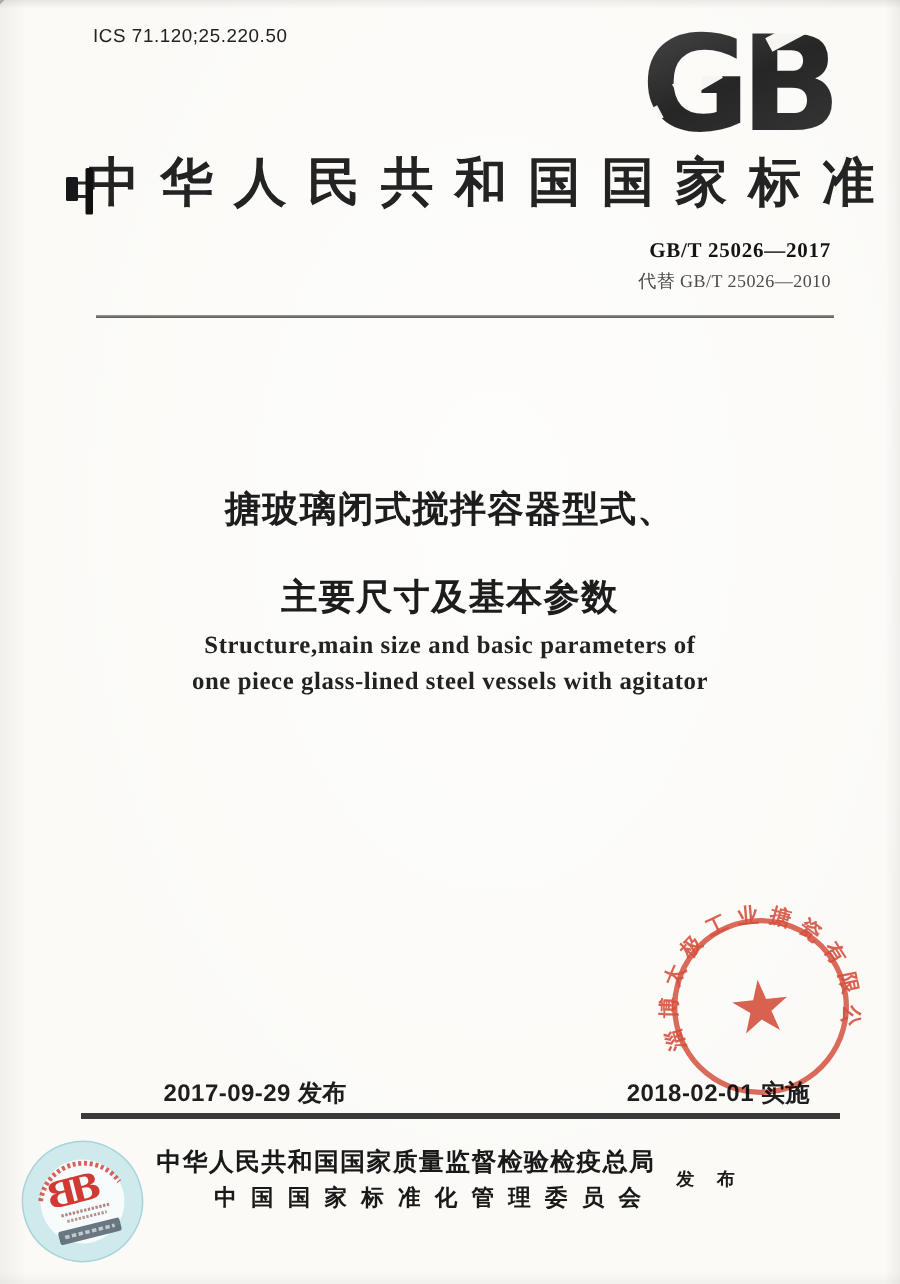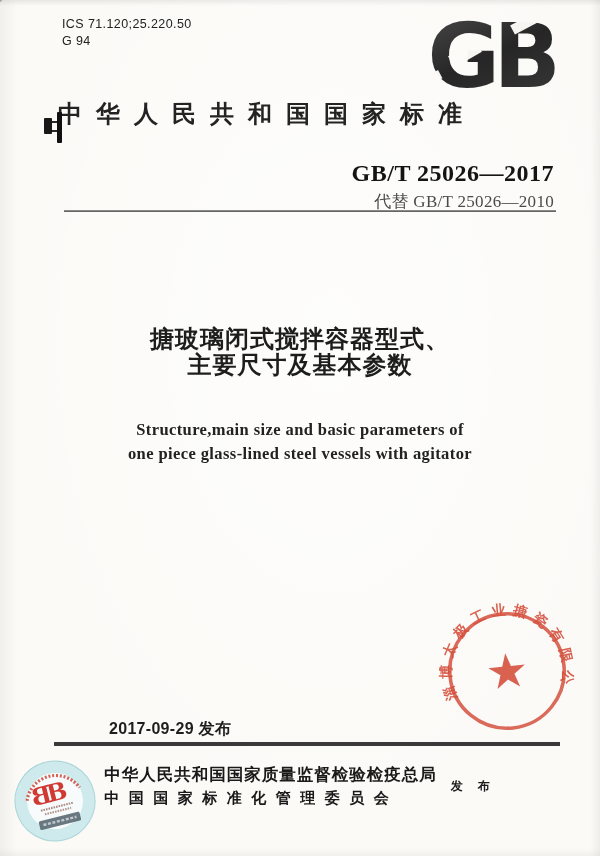--- a/index.html
+++ b/index.html
@@ -17,46 +17,46 @@
     overflow:hidden;
     font-family:"Liberation Serif","DejaVu Serif",serif;
     color:#1c1c1c;
   }
   .abs{position:absolute;}
   
   .ics{left:62px;top:16px;font-family:"Liberation Sans","DejaVu Sans",sans-serif;
        font-size:12.5px;line-height:1.35;color:#222;letter-spacing:.4px;}
   .gb-logo{left:398px;top:12px;width:186px;height:86px;}
   
-  .banner{left:58px;top:98px;width:520px;font-size:24px;font-weight:700;
+  .banner{left:58px;top:98px;width:520px;font-size:35px;font-weight:700;
           letter-spacing:14px;white-space:nowrap;color:#232323;font-family:Liberation Mono, monospace;}
   .std-num{right:46px;top:160px;text-align:right;}
-  .std-num .code{font-size:24px;font-weight:700;letter-spacing:.5px;color:#141414;
+  .std-num .code{font-size:14px;font-weight:700;letter-spacing:.5px;color:#141414;
                  font-family:"Liberation Serif",serif;}
-  .std-num .replaces{font-size:17px;color:#4b4b4b;margin-top:3px;letter-spacing:.3px;}
+  .std-num .replaces{font-size:12px;color:#4b4b4b;margin-top:3px;letter-spacing:.3px;}
   .rule-thin{left:64px;top:210px;width:492px;height:2px;
              background:linear-gradient(180deg,#9a9a9a,#555);}
   
   .title-zh{left:0;width:600px;text-align:center;
             font-family:"Liberation Sans","DejaVu Sans",sans-serif;
             font-weight:700;font-size:24px;letter-spacing:1px;color:#1d1d1d;}
-  .t1{top:323px;} .t2{top:349px;}
+  .t1{top:323px;} .t2{top:382px;}
   .title-en{left:0;width:600px;text-align:center;font-weight:700;
             font-size:16.5px;letter-spacing:.4px;color:#222;}
   .e1{top:420px;} .e2{top:444px;}
   
   .date{top:719px;font-family:"Liberation Sans","DejaVu Sans",sans-serif;
         font-size:16px;font-weight:700;letter-spacing:.3px;color:#1e1e1e;margin-left:47px;}
   .date-issue{left:62px;}
   .date-impl{right:60px;}
   .rule-thick{left:54px;top:742px;width:506px;height:3.5px;background:#3a3a3a;}
   
   .issuer{left:0;top:764px;width:600px;display:flex;justify-content:center;
           align-items:center;gap:14px;}
-  .issuer-lines{text-align:left;font-weight:700;color:#191919;font-family:Liberation Serif, serif;}
+  .issuer-lines{text-align:right;font-weight:700;color:#191919;font-family:Liberation Serif, serif;}
   .issuer-l1{font-size:16.5px;letter-spacing:1px;white-space:nowrap;}
   .issuer-l2{font-size:15px;letter-spacing:9.5px;white-space:nowrap;margin-top:3px;}
   .issuer-pub{font-size:12px;font-weight:700;letter-spacing:6px;white-space:nowrap;color:#1b1b1b;}
   
   .staple-head{left:57px;top:112px;width:5px;height:31px;background:#111;border-radius:1px;}
   .staple-foot{left:44px;top:118px;width:8px;height:16px;background:#181818;border-radius:1px;}
   .staple-arm1{left:47px;top:121px;width:13px;height:2px;background:#2a2a2a;}
   .staple-arm2{left:47px;top:130px;width:13px;height:2px;background:#2a2a2a;}
   
   .stamp{left:429px;top:593px;width:156px;height:156px;
@@ -69,21 +69,20 @@
 </style>
 </head>
 <body>
 
 <div class="page">
 
   <div class="abs corner-mark"></div>
 
   <div class="abs ics">
     <div>ICS 71.120;25.220.50</div>
-    <div>G 94</div>
   </div>
 
   <div class="abs gb-logo">
     <svg width="186" height="86" viewBox="0 0 200 92">
       <defs>
         <clipPath id="gbclip">
           <text x="100" y="80" text-anchor="middle" font-family="'DejaVu Sans','Liberation Sans',sans-serif" font-weight="bold" font-size="95" letter-spacing="-7">GB</text>
         </clipPath>
         <linearGradient id="gbgrad" x1="0" y1="0" x2="1" y2="1">
           <stop offset="0" stop-color="#4f4f4f"></stop>
@@ -109,20 +108,21 @@
   </div>
 
   <div class="abs rule-thin"></div>
 
   <div class="abs title-zh t1">搪玻璃闭式搅拌容器型式、</div>
   <div class="abs title-zh t2">主要尺寸及基本参数</div>
   <div class="abs title-en e2">one piece glass-lined steel vessels with agitator</div>
   <div class="abs title-en e1">Structure,main size and basic parameters of</div>
 
   <div class="abs date date-issue">2017-09-29 发布</div>
+  <div class="abs date date-impl">2018-02-01 实施</div>
   <div class="abs rule-thick"></div>
 
   <div class="abs issuer">
     <div class="issuer-lines">
       <div class="issuer-l1">中华人民共和国国家质量监督检验检疫总局</div>
       <div class="issuer-l2">中国国家标准化管理委员会</div>
     </div>
     <div class="issuer-pub">发 布</div>
   </div>
 

